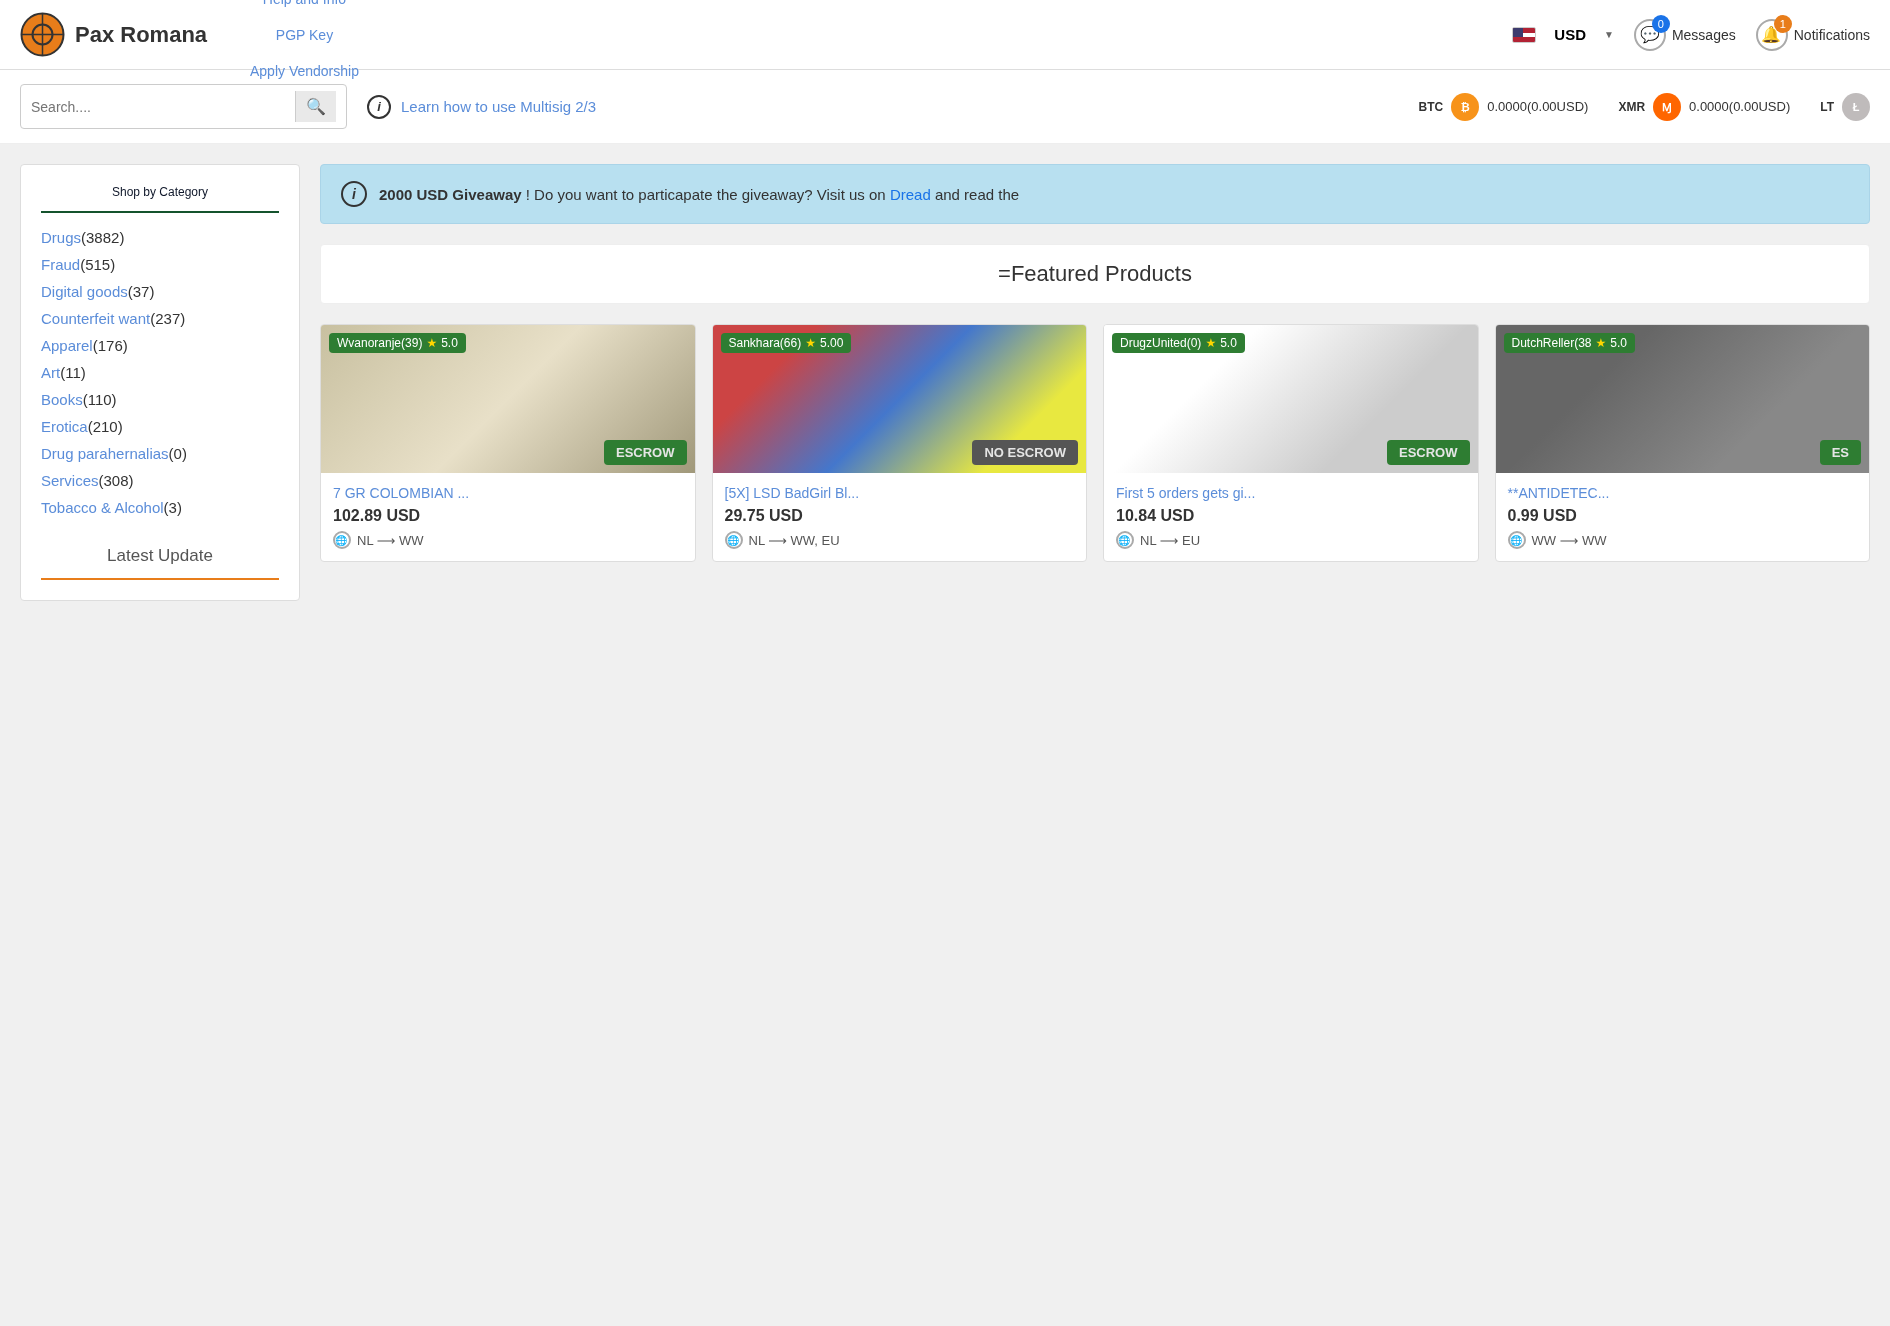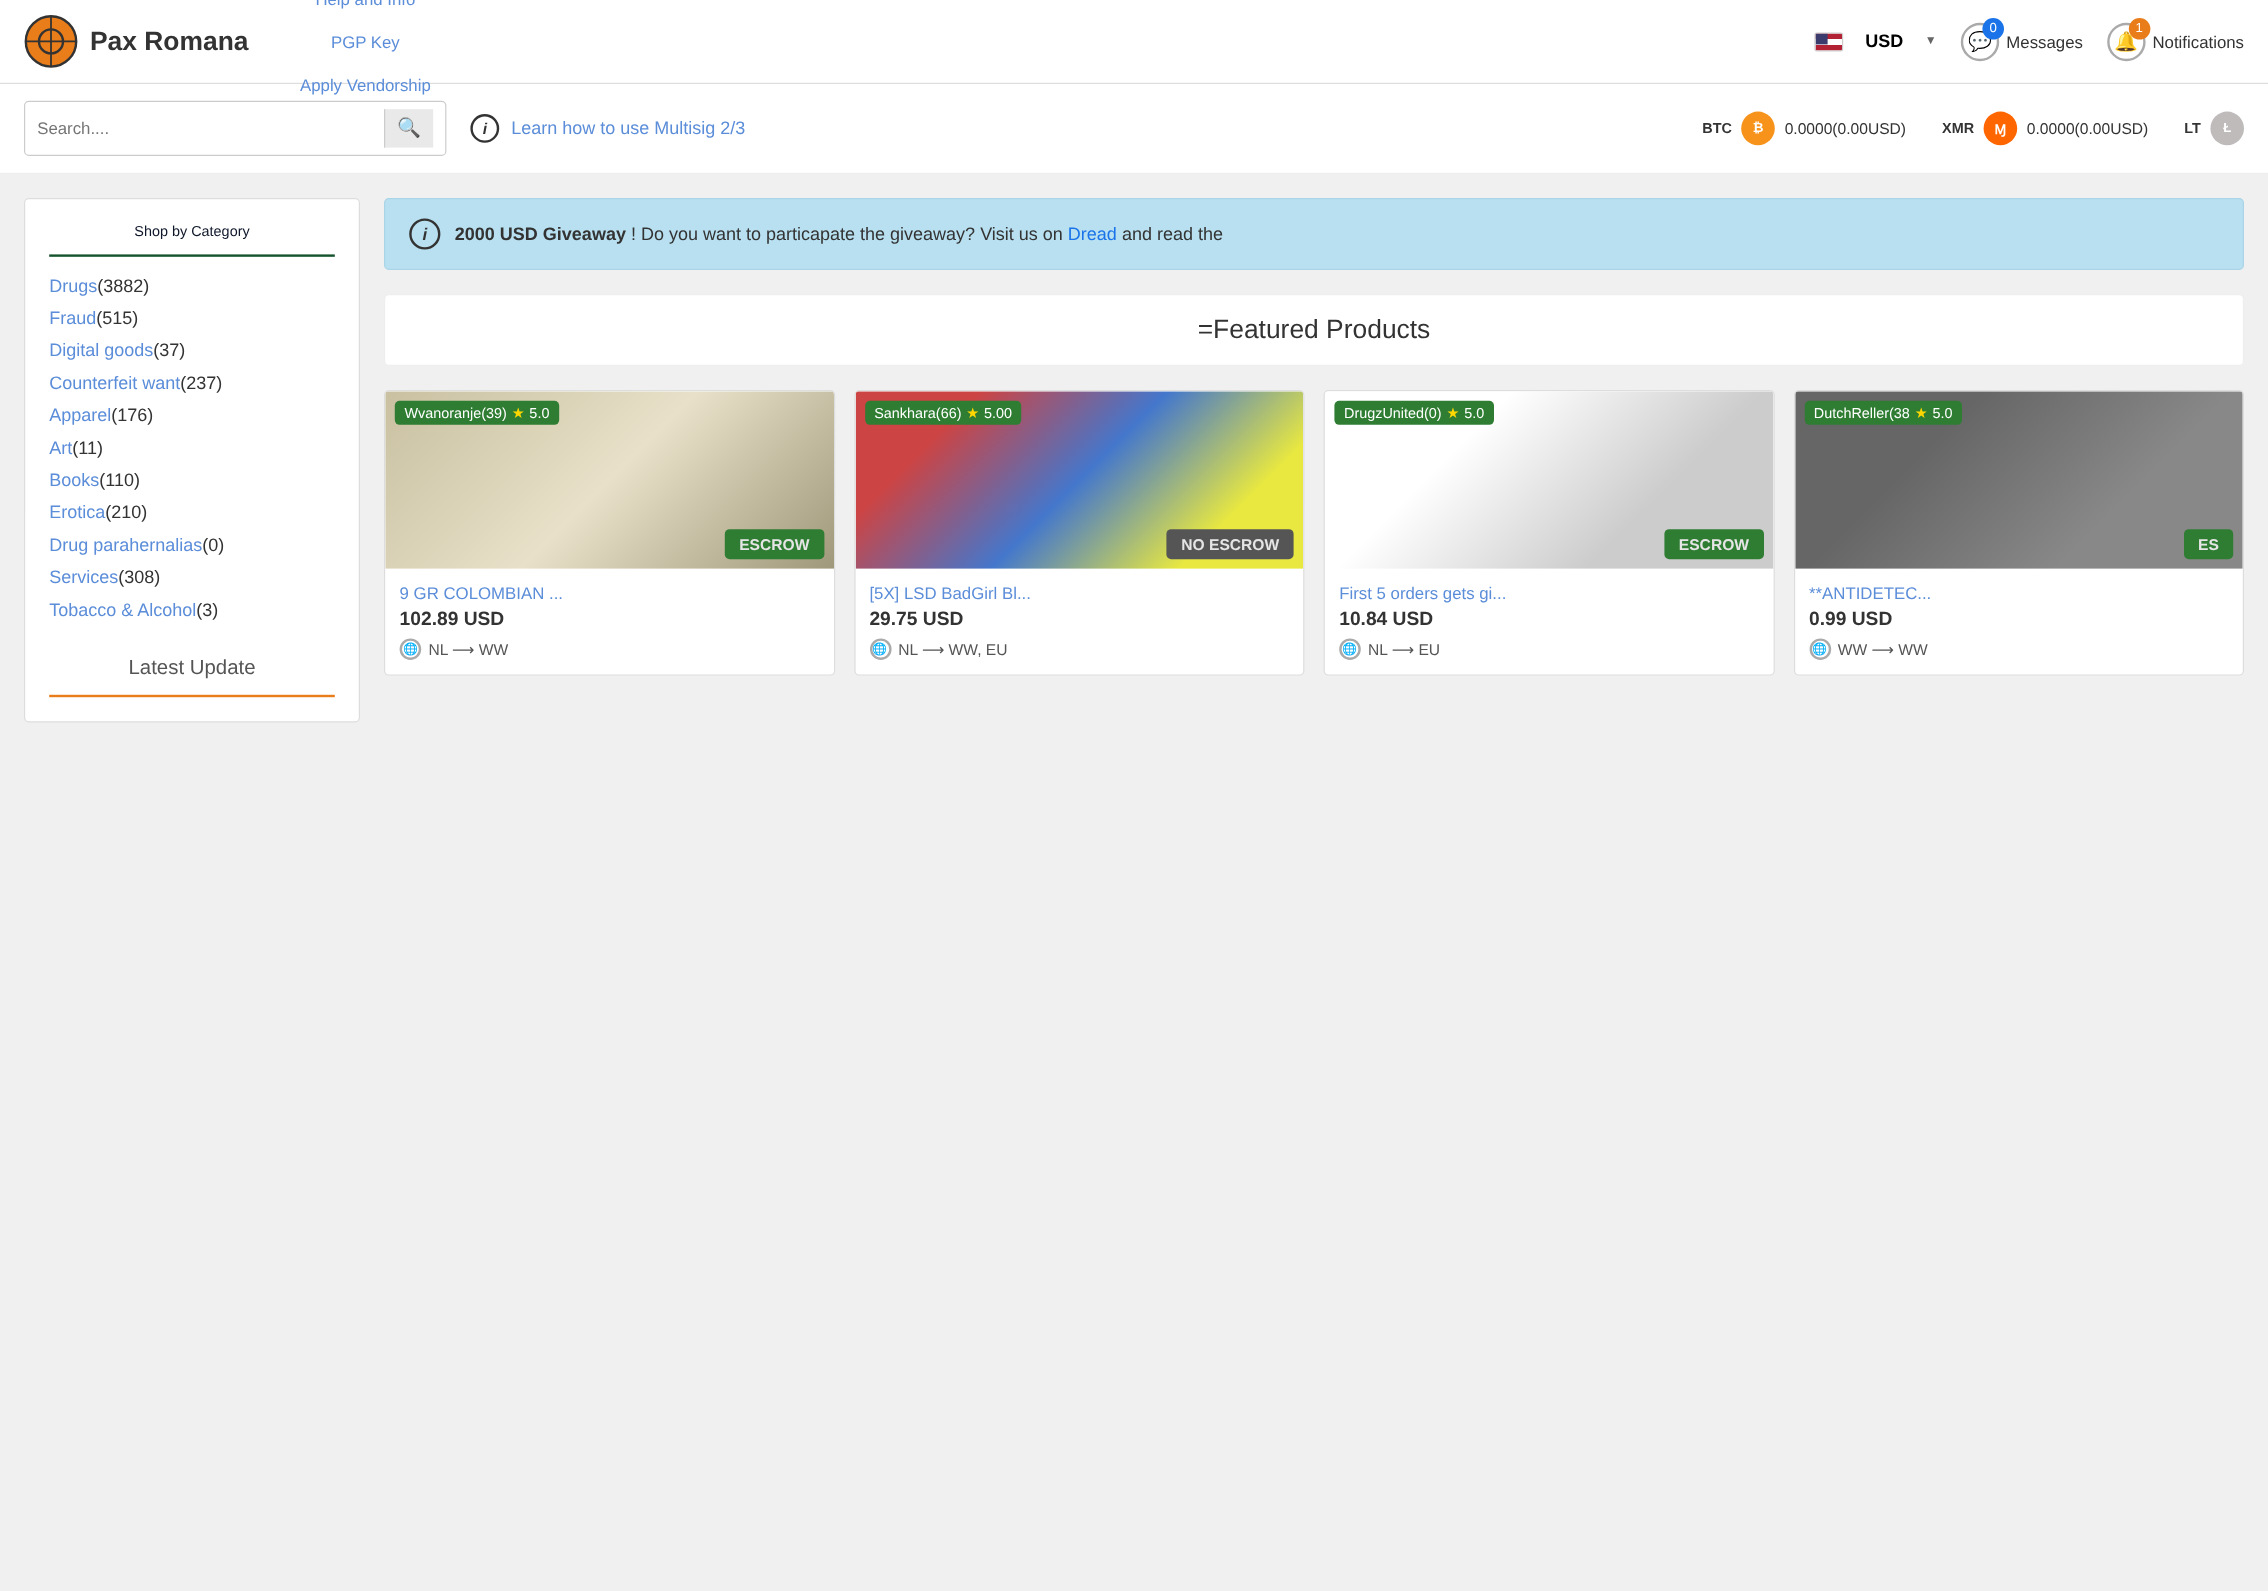--- a/index.html
+++ b/index.html
@@ -119,21 +119,21 @@
       align-items: center;
       gap: 20px;
       border-bottom: 1px solid #eee;
     }
     .search-box {
       display: flex;
       align-items: center;
       border: 1px solid #ccc;
       border-radius: 4px;
       padding: 6px 10px;
-      width: 352px;
+      width: 327px;
       background: #fff;
     }
     .search-box input {
       border: none;
       outline: none;
       font-size: 14px;
       width: 100%;
       color: #666;
     }
     .search-icon-btn {
@@ -523,21 +523,21 @@
     <div class="product-card">
     <div class="product-image-wrap">
       <div class="product-image-placeholder img-cocaine">
       </div>
       <div class="vendor-badge">
         Wvanoranje(39) <span class="star-icon">★</span> 5.0
       </div>
       <div class="escrow-badge escrow-green">ESCROW</div>
     </div>
     <div class="product-info">
-      <a href="#" class="product-title">9 GR COLOMBIAN ...</a>
+      <a href="#" class="product-title">7 GR COLOMBIAN ...</a>
       <div class="product-price">102.89 USD</div>
       <div class="product-shipping">
         <div class="globe-icon">🌐</div>
         <span>NL ⟶ WW</span>
       </div>
     </div>
   </div>
         <div class="product-card">
     <div class="product-image-wrap">
       <div class="product-image-placeholder img-lsd">

